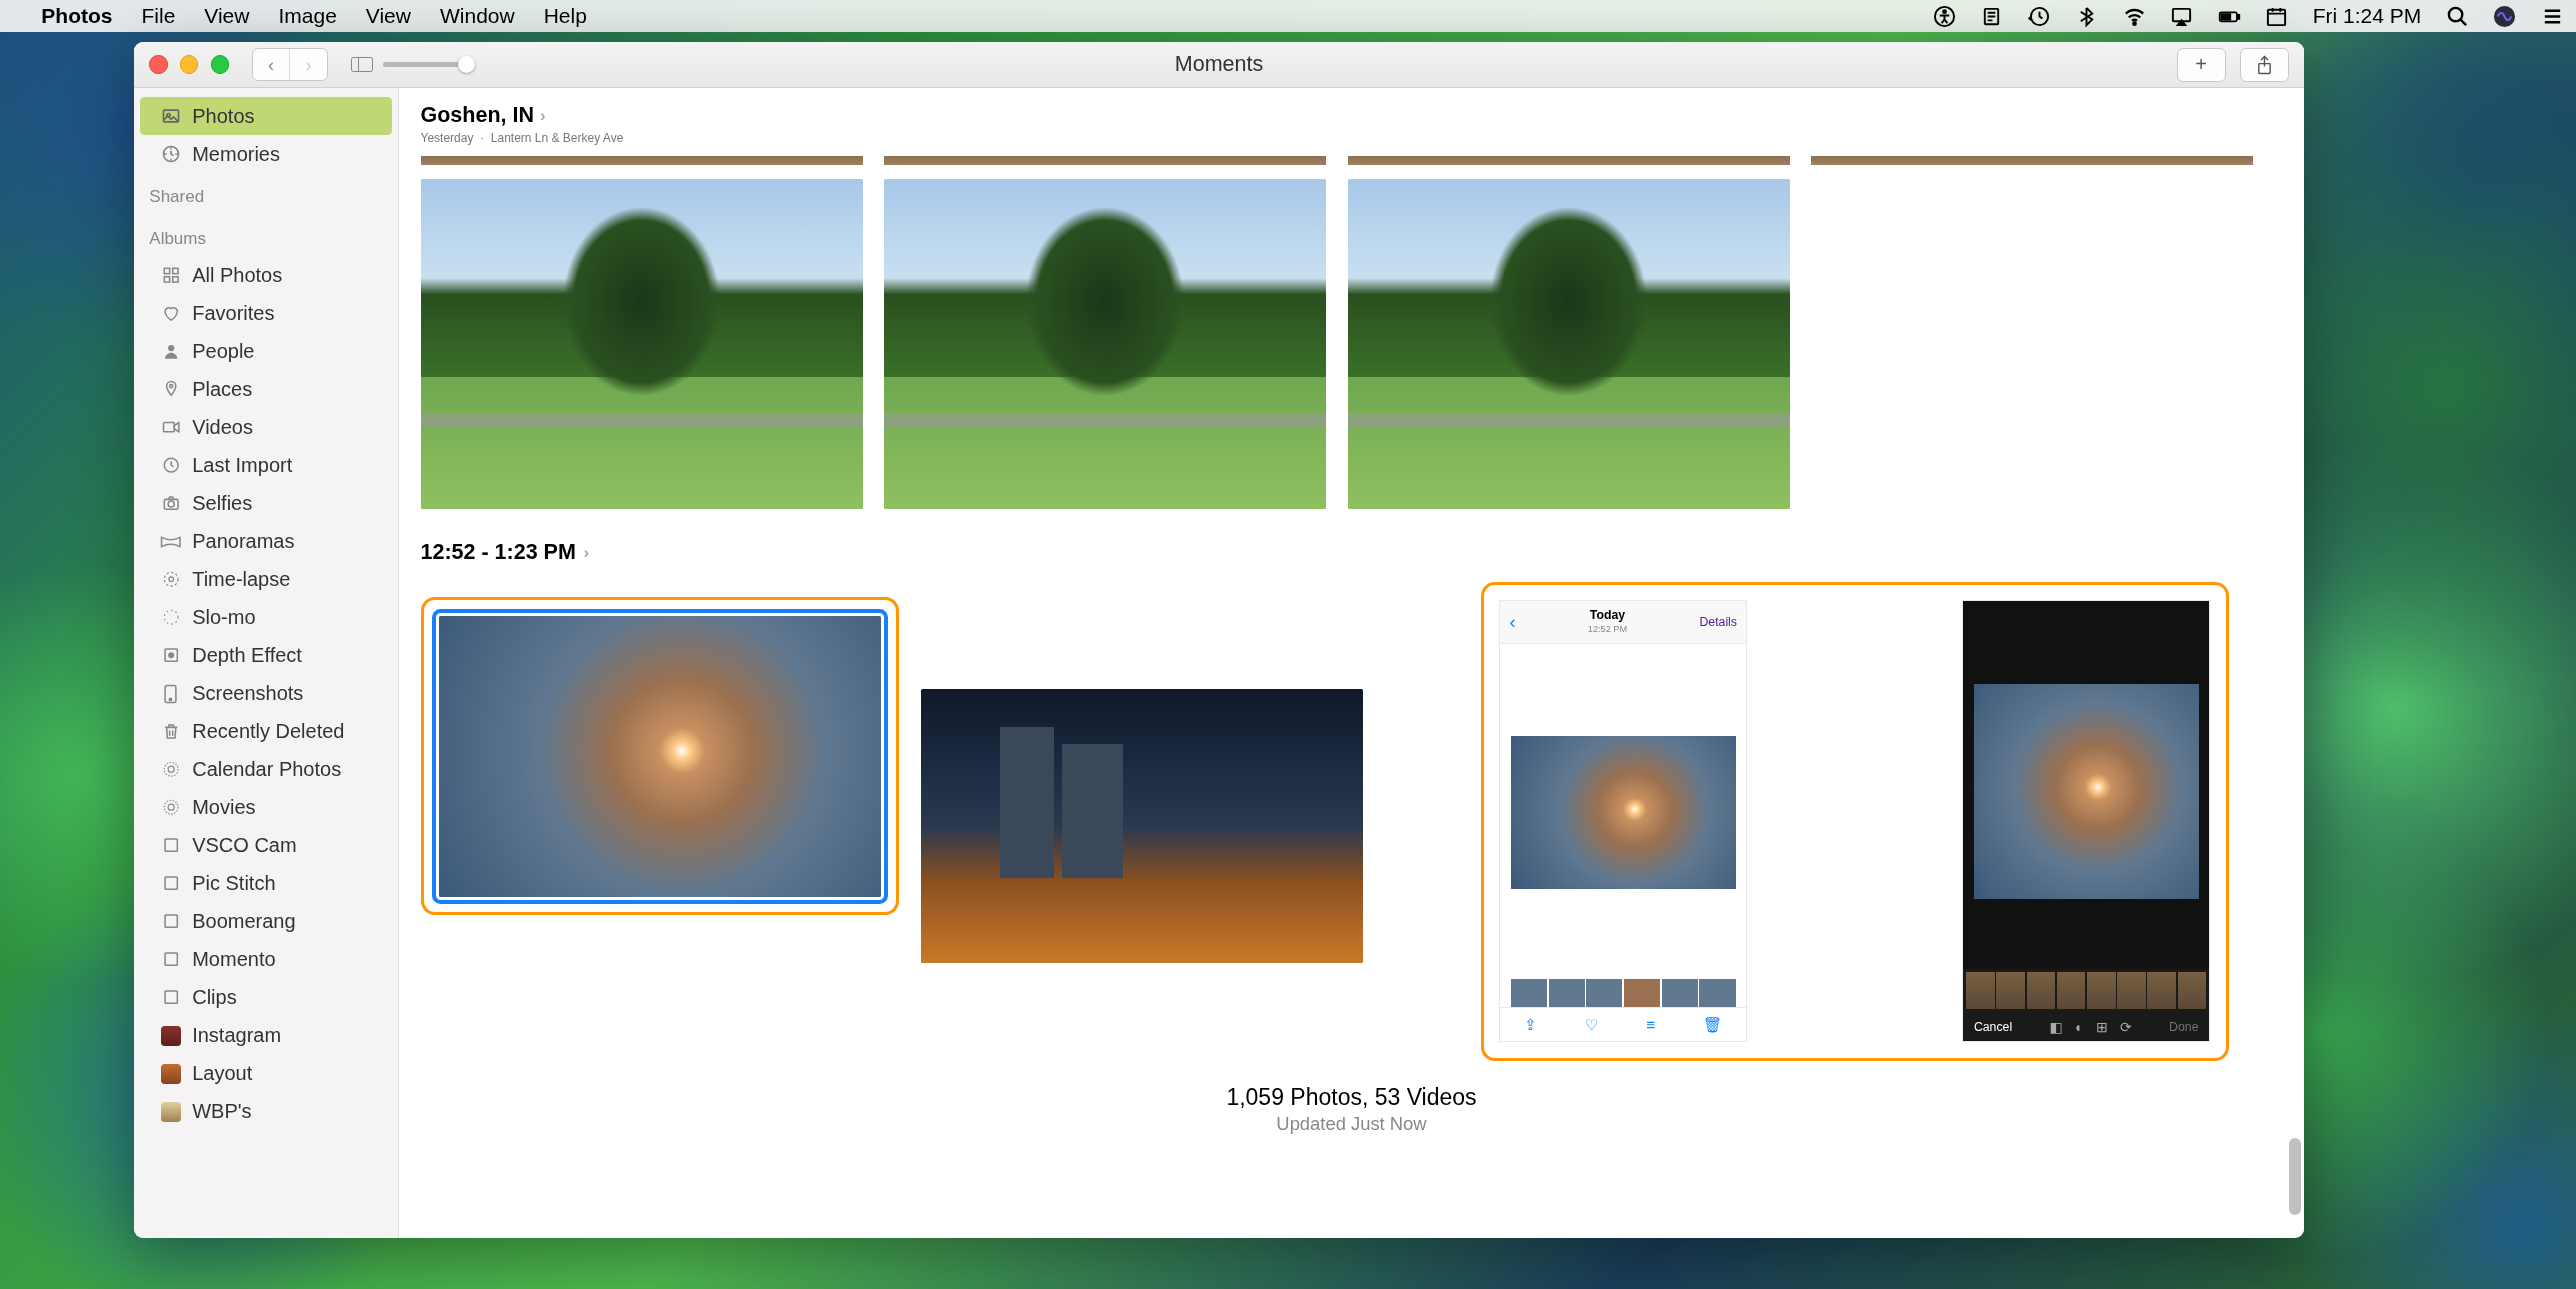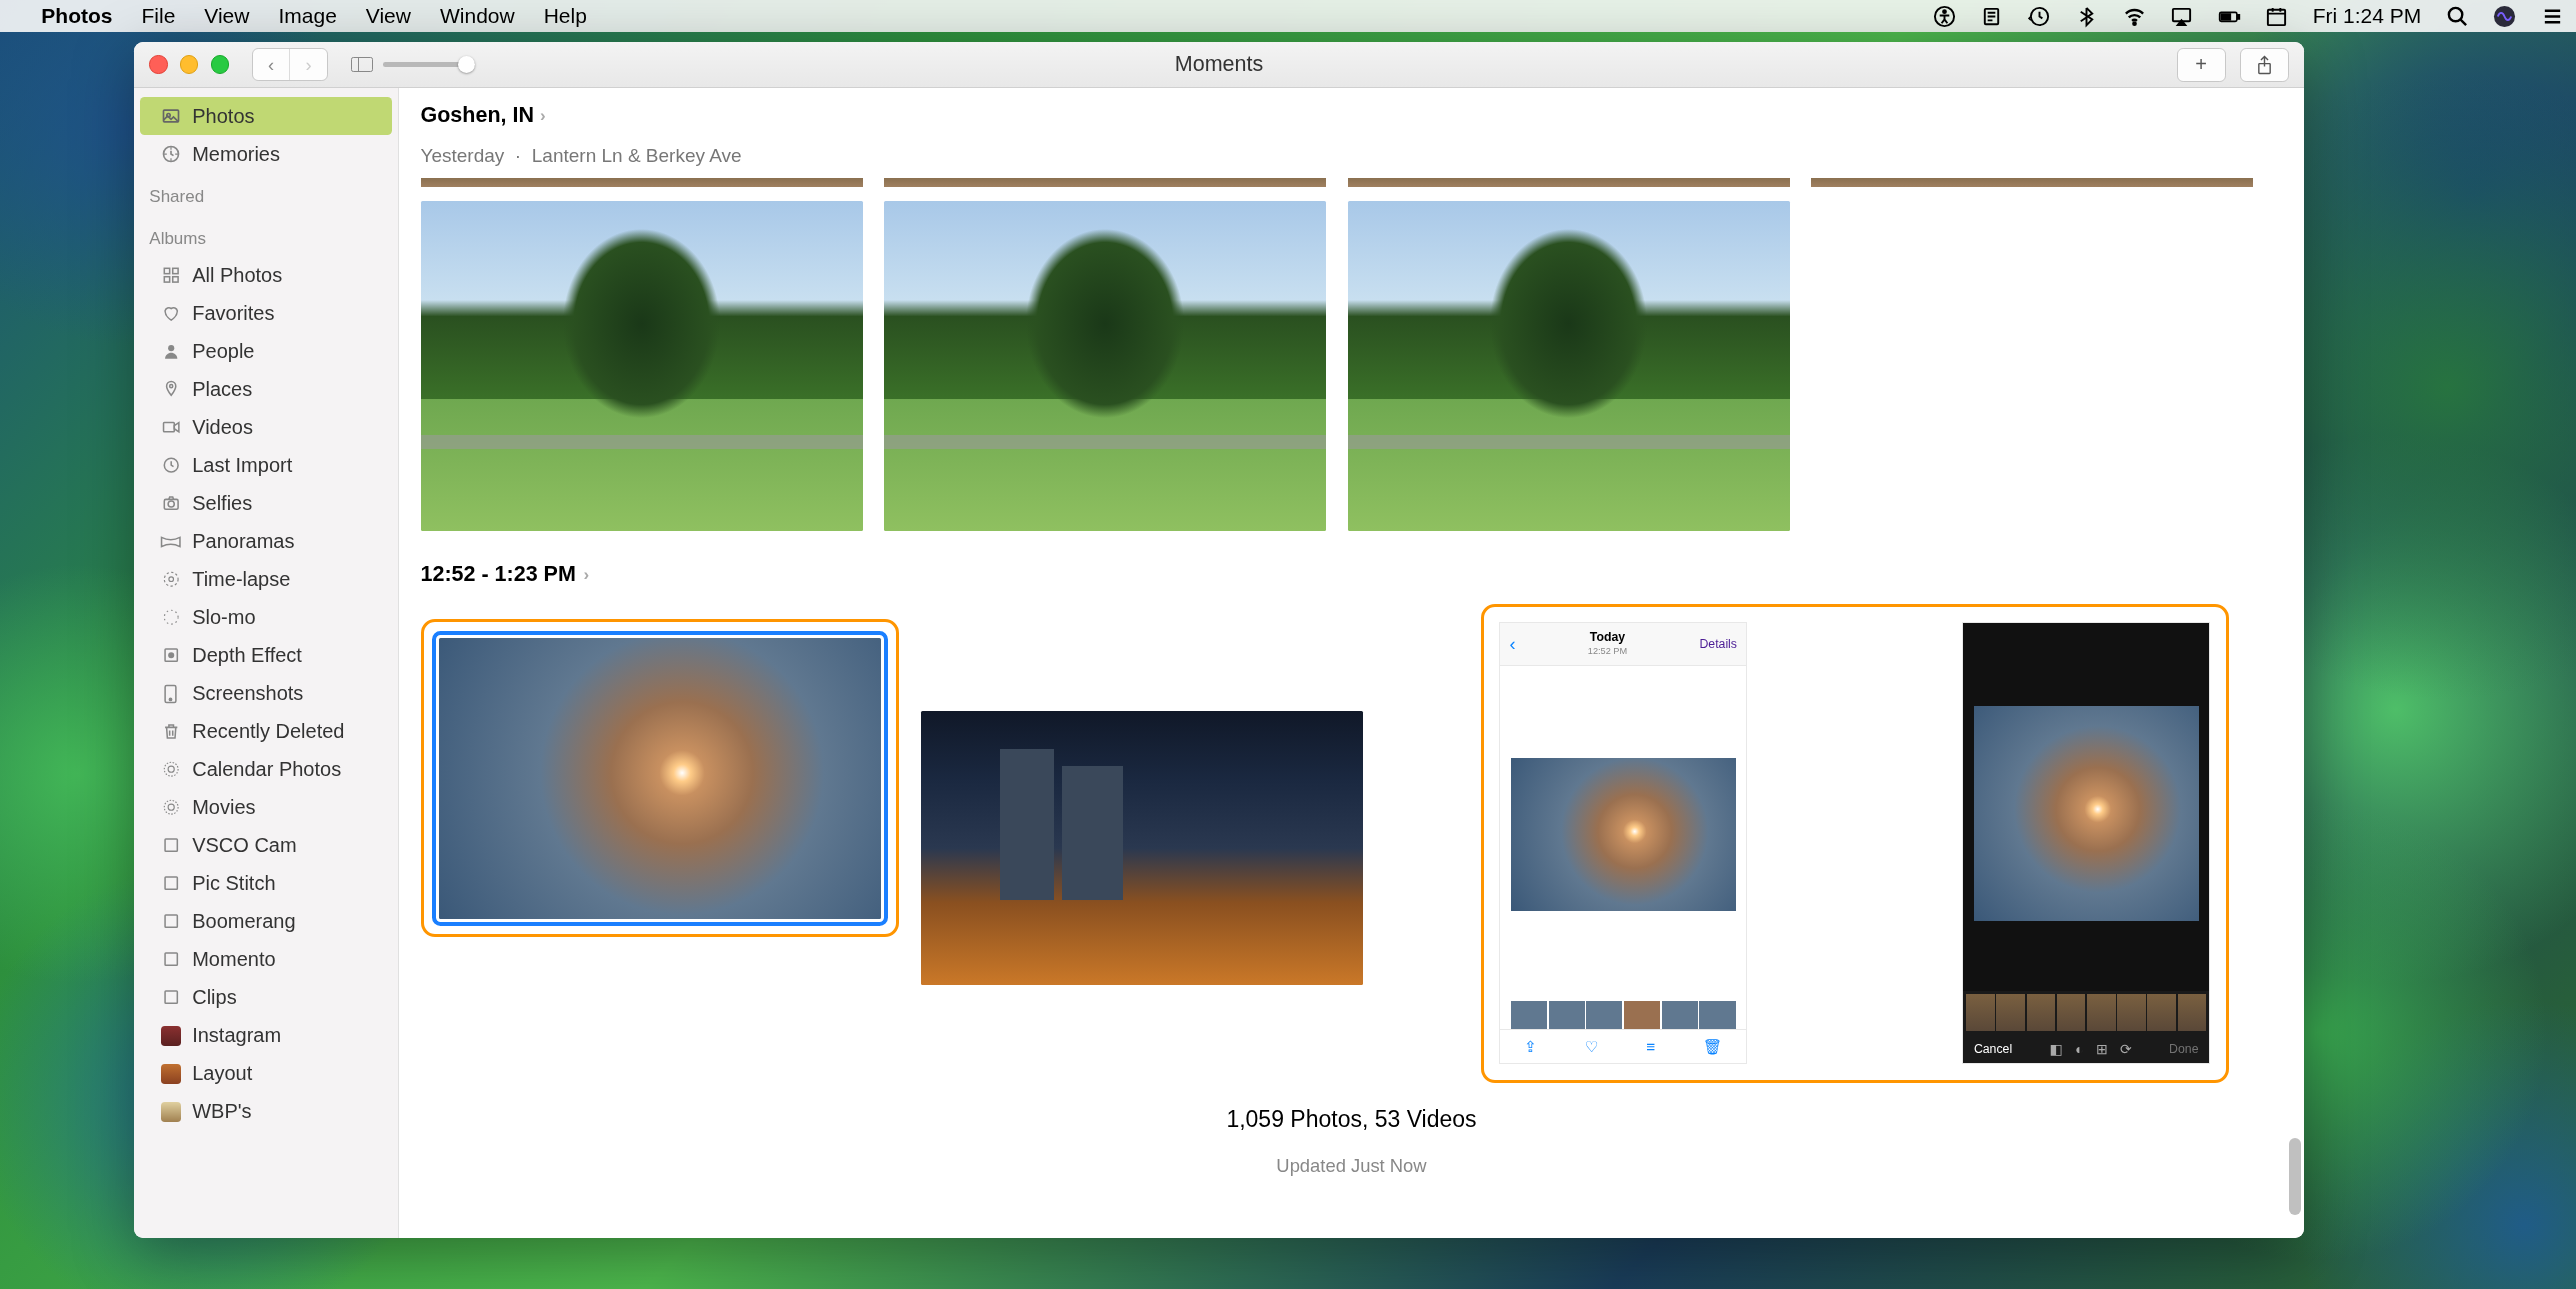--- a/index.html
+++ b/index.html
@@ -44,21 +44,21 @@
     .sb-item{display:flex;align-items:center;gap:10.7px;height:38px;padding:0 17px 0 26px;font-size:20px;color:#333}
     .sb-item.selected{background:#c0d873;border-radius:4.6px;margin:0 6.1px;padding-left:20px}
     .sb-item .icon{width:21.5px;height:21.5px;display:flex;align-items:center;justify-content:center;color:#888;flex-shrink:0}
     .sb-header{font-size:17px;color:#888;padding:14px 15.3px 7.7px;text-transform:none}
     .colorbox{width:20px;height:20px;border-radius:3.8px}
 
     
     .main{flex:1;overflow:auto;position:relative;background:#fff}
     .moment-header{padding:15.3px 21.5px 4.6px}
     .moment-title{font-size:21.5px;font-weight:600;color:#000;display:flex;align-items:center;gap:6.1px}
-    .moment-sub{font-size:19px;color:#777;margin-top:17px}
+    .moment-sub{font-size:12px;color:#777;margin-top:3px}
     .chev{color:#aaa;font-size:17px}
     .thumb-row{display:flex;gap:21.5px;padding:0 21.5px;margin-top:6.1px}
     .thumb-partial{height:9.2px;background:linear-gradient(#8a7050,#a08060);flex:1;max-width:442px}
     .thumb-partial:last-child{max-width:442px}
 
     .thumb-row2{display:flex;gap:21.5px;padding:14px 21.5px 0}
     .tree-thumb{width:442px;height:330px;background:linear-gradient(to bottom,#a8c8e8 0%,#c8dff0 30%,#2a5020 35%,#3a7028 60%,#6fa850 60%,#8fc060 100%);position:relative;border-radius:1.5px}
     .tree-thumb::before{content:"";position:absolute;left:32%;top:8%;width:36%;height:58%;background:radial-gradient(ellipse at center,#1a3818 0%,#2a5020 60%,transparent 70%)}
     .tree-thumb::after{content:"";position:absolute;left:0;right:0;bottom:25%;height:14px;background:#999;opacity:.6}
 
@@ -90,21 +90,21 @@
     .ss-filter{height:43px;display:flex;gap:1.5px;padding:3.1px;background:#1a1a1a}
     .ss-filter span{flex:1;background:linear-gradient(#7a6040,#5a4838);position:relative}
     .ss-filter span::after{content:"";position:absolute;bottom:-10.7px;left:0;right:0;font-size:6.1px;color:#999;text-align:center}
     .ss-bottom{height:29px;display:flex;justify-content:space-between;align-items:center;padding:0 10.7px;font-size:12.3px;background:#1a1a1a}
     .ss-bottom .cancel{color:#fff}
     .ss-bottom .done{color:#737373}
     .ss-bottom .mid{display:flex;gap:12.3px;color:#aaa;font-size:14px}
 
     .footer{text-align:center;padding:23px 0 15.3px}
     .footer .count{font-size:23px;font-weight:400;color:#000}
-    .footer .updated{font-size:18.4px;color:#888;margin-top:22px}
+    .footer .updated{font-size:18.4px;color:#888;margin-top:2px}
     .scrollbar{position:absolute;right:3.1px;top:50%;width:12.3px;height:77px;background:#c0c0c0;border-radius:6.1px}
   </style>
 </head>
 <body>
 
 <div class="background-pattern"></div>
 
 <div class="menubar">
   <div class="menubar-left">
     <span class="apple"></span>

